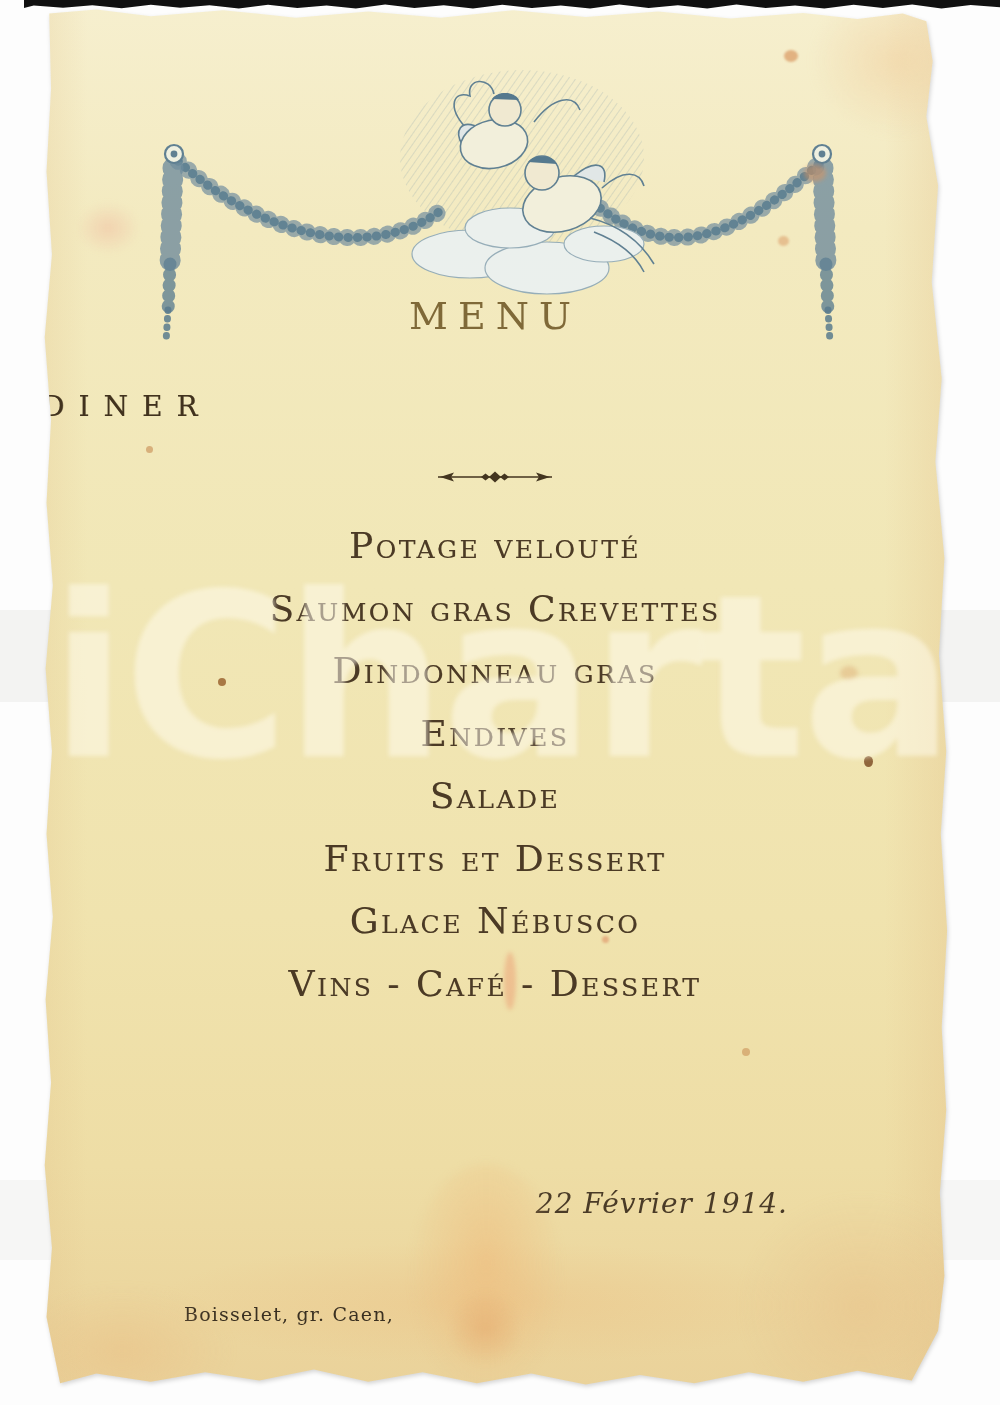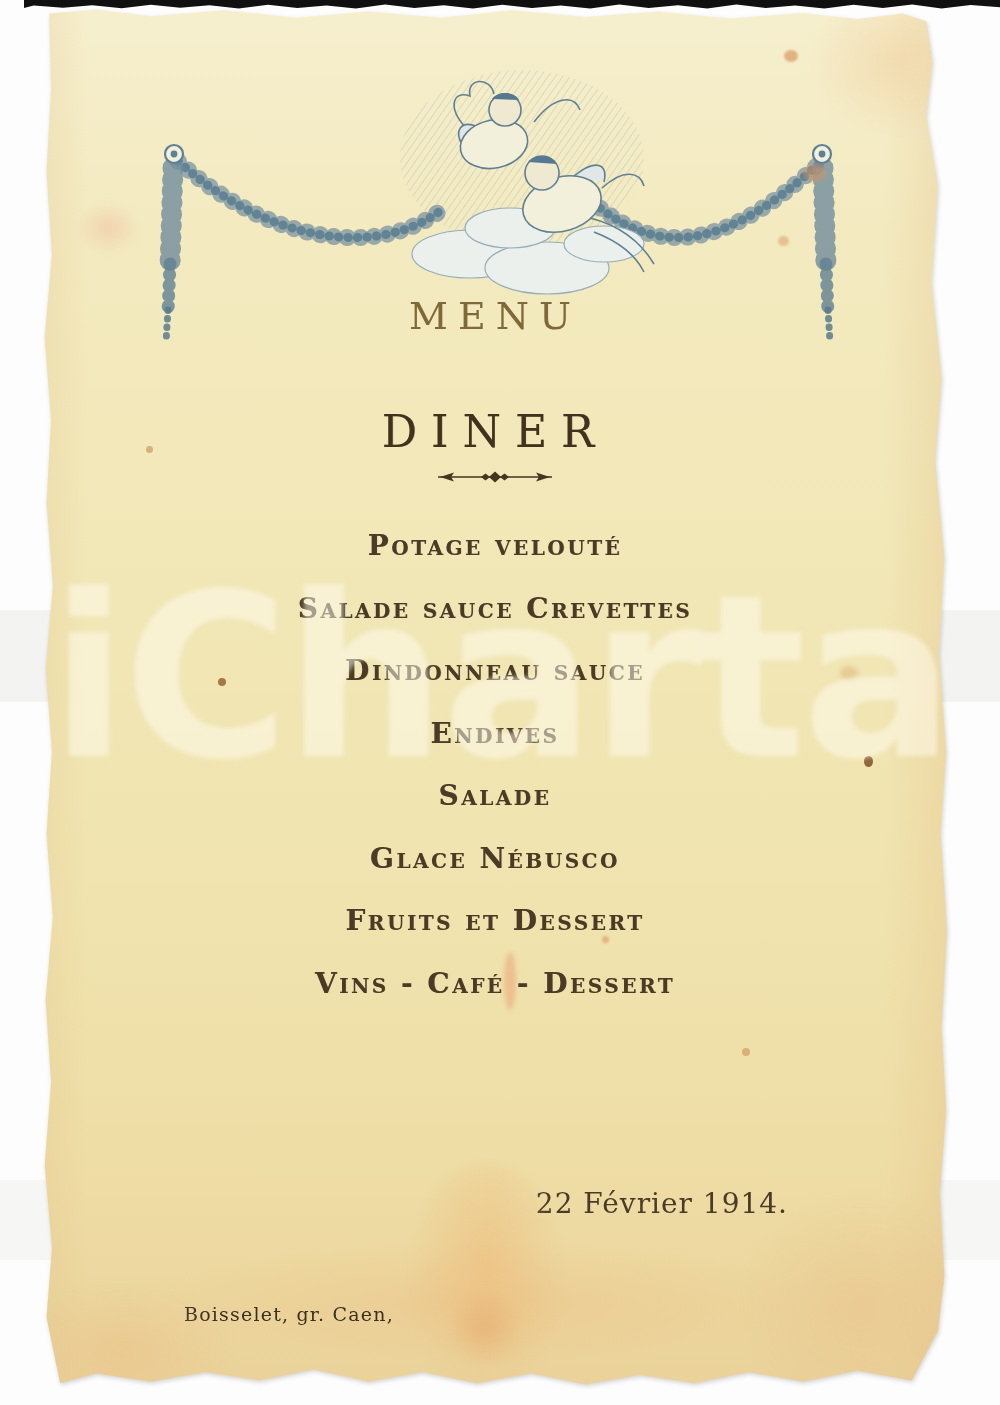--- a/index.html
+++ b/index.html
@@ -31,28 +31,28 @@
       0.5% 36%,1.0% 30%,0.3% 24%,1.1% 18%,0.5% 12%,1.0% 6%);}
   .stain{position:absolute;border-radius:50%;pointer-events:none;}
   .deco{position:absolute;left:0;top:60px;width:906px;height:300px;}
   .g1{fill:none;stroke:#6d8b9e;stroke-width:17;stroke-linecap:round;stroke-dasharray:.5 13;opacity:.72;}
   .g2{fill:none;stroke:#49708a;stroke-width:9;stroke-linecap:round;stroke-dasharray:.5 9;opacity:.8;}
   .p1{fill:none;stroke:#64849a;stroke-width:21;stroke-linecap:round;stroke-dasharray:.5 11;opacity:.78;}
   .p2{fill:none;stroke:#54788f;stroke-width:13;stroke-linecap:round;stroke-dasharray:.5 10;opacity:.8;}
   .p3{fill:none;stroke:#4d7289;stroke-width:7;stroke-linecap:round;stroke-dasharray:.5 8;opacity:.85;}
   .menu-title{position:absolute;left:0;top:288px;width:100%;text-align:center;
       font-size:38px;font-weight:400;letter-spacing:10px;color:#7f6938;}
-  .diner-heading{position:absolute;left:0;top:400px;width:100%;text-align:center;
-      font-size:44px;letter-spacing:14px;color:#41321e;text-shadow:.4px .4px 0 rgba(65,50,30,.45);}
+  .diner-heading{position:absolute;left:0;top:384px;width:100%;
+      font-size:28px;letter-spacing:14px;color:#41321e;text-shadow:.4px .4px 0 rgba(65,50,30,.45);}
   .divider{position:absolute;left:0;top:462px;width:100%;text-align:center;}
   .items{position:absolute;left:0;top:509px;width:100%;text-align:center;}
-  .item{line-height:62.5px;font-size:28px;letter-spacing:2.5px;color:#4b3a25;
-      font-variant:small-caps;text-shadow:.3px .3px 0 rgba(70,55,35,.4);font-weight:bold;}
+  .item{line-height:62.5px;font-size:36px;letter-spacing:2.5px;color:#4b3a25;
+      font-variant:small-caps;text-shadow:.3px .3px 0 rgba(70,55,35,.4);}
   .date-line{position:absolute;left:0;top:1181px;width:100%;box-sizing:border-box;text-align:right;
-      padding-right:160px;font-size:28px;color:#4a3b27;letter-spacing:1px;}
+      padding-right:160px;font-size:28px;font-style:italic;color:#4a3b27;letter-spacing:1px;}
   .printer{position:absolute;left:142px;top:1297px;font-size:19px;color:#3a3021;letter-spacing:1.2px;}
   .watermark{position:absolute;left:50px;top:546px;width:940px;font-family:"DejaVu Sans", sans-serif;
       font-size:226px;font-weight:600;letter-spacing:-4px;color:rgba(255,252,238,.52);
       filter:blur(2px);pointer-events:none;z-index:6;white-space:nowrap;}
 </style>
 </head>
 <body>
 
 <div class="scene">
 
@@ -125,26 +125,26 @@
           <polygon points="10,9 24,4.5 21,9 24,13.5" fill="#43351f"></polygon>
           <polygon points="120,9 106,4.5 109,9 106,13.5" fill="#43351f"></polygon>
           <path d="M59,9 l6,-5.5 6,5.5 -6,5.5 z" fill="#43351f"></path>
           <path d="M51,9 l4.5,-3.5 4.5,3.5 -4.5,3.5 z" fill="#43351f"></path>
           <path d="M70,9 l4.5,-3.5 4.5,3.5 -4.5,3.5 z" fill="#43351f"></path>
         </svg>
       </div>
 
       <div class="items">
         <div class="item">Potage velouté</div>
-        <div class="item">Salade sauce Crevettes</div>
-        <div class="item">Dindonneau sauce</div>
+        <div class="item">Saumon gras Crevettes</div>
+        <div class="item">Dindonneau gras</div>
         <div class="item">Endives</div>
         <div class="item">Salade</div>
+        <div class="item">Fruits et Dessert</div>
         <div class="item">Glace Nébusco</div>
-        <div class="item">Fruits et Dessert</div>
         <div class="item">Vins - Café - Dessert</div>
       </div>
 
       <div class="date-line">22 Février 1914.</div>
       <div class="printer">Boisselet, gr. Caen,</div>
 
       <div class="stain" style="left:368px;top:1158px;width:152px;height:235px;background:radial-gradient(ellipse at 50% 42%,rgba(238,184,120,.55),rgba(238,184,120,0) 72%);filter:blur(4px);"></div>
       <div class="stain" style="left:408px;top:1282px;width:70px;height:80px;background:radial-gradient(circle,rgba(226,158,98,.4),rgba(226,158,98,0) 70%);filter:blur(3px);"></div>
       <div class="stain" style="left:-30px;top:1280px;width:220px;height:130px;background:radial-gradient(ellipse,rgba(233,186,128,.4),rgba(233,186,128,0) 72%);filter:blur(5px);"></div>
       <div class="stain" style="left:700px;top:1190px;width:240px;height:220px;background:radial-gradient(ellipse,rgba(231,187,131,.42),rgba(231,187,131,0) 72%);filter:blur(6px);"></div>

